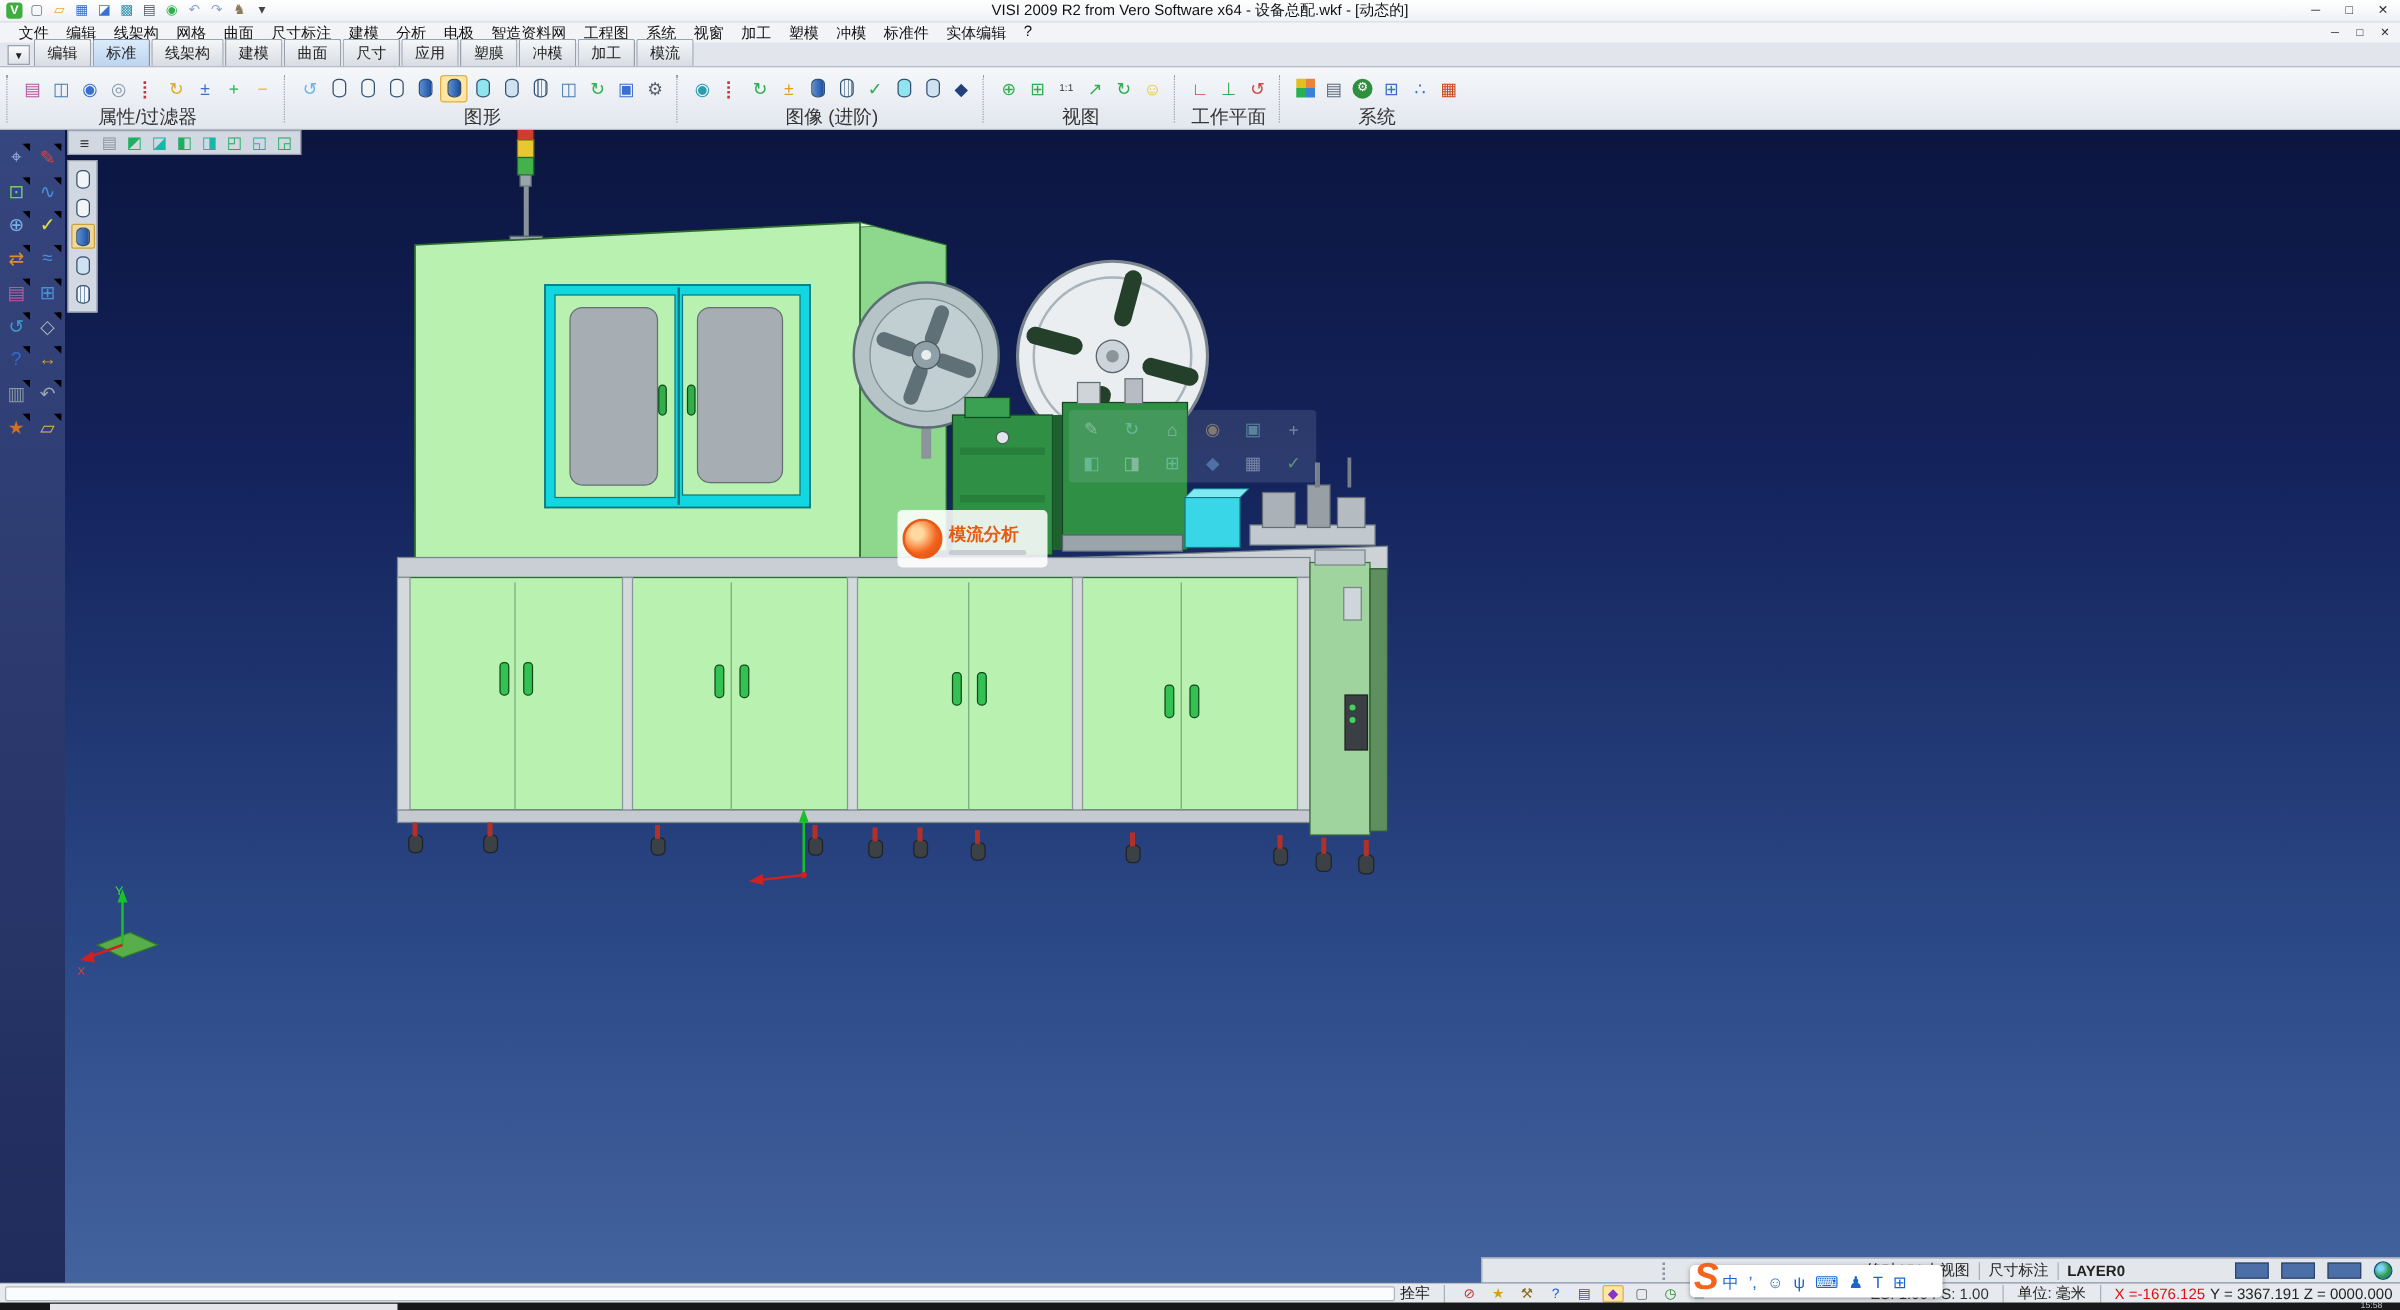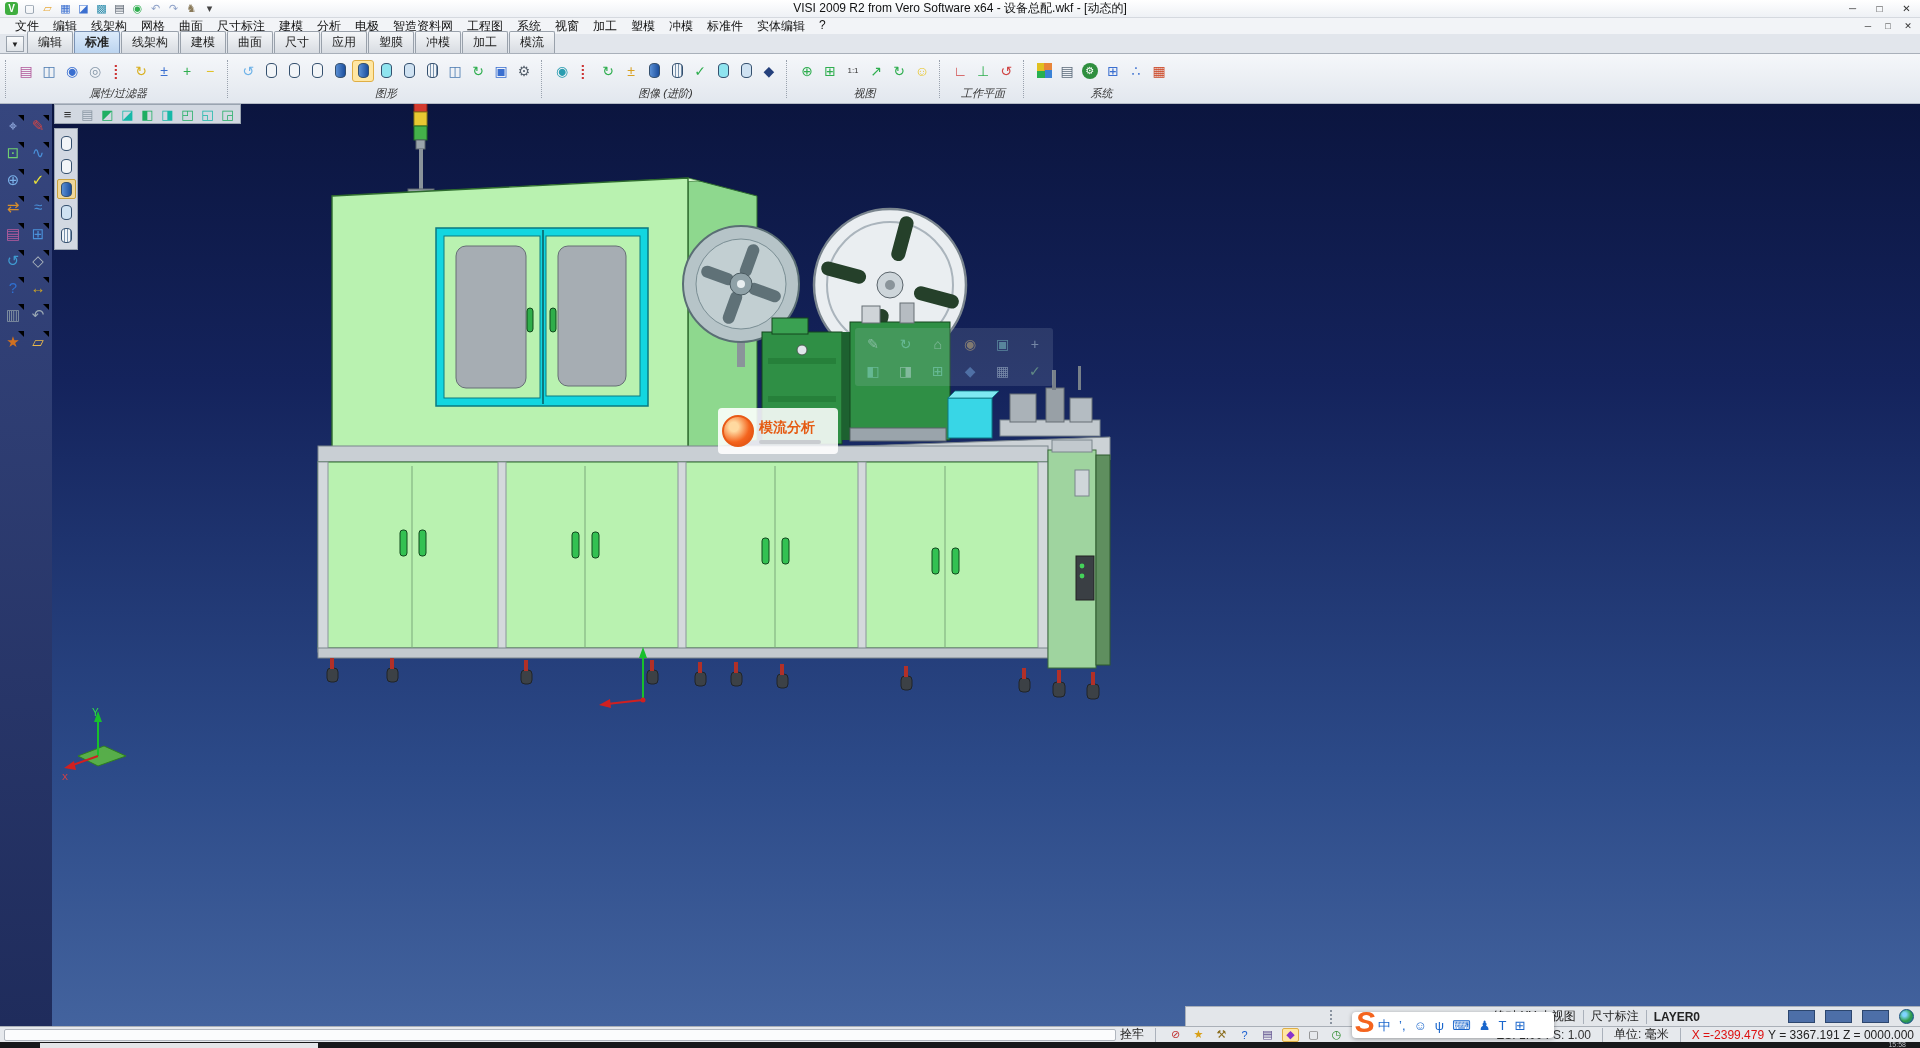--- a/index.html
+++ b/index.html
@@ -26,29 +26,29 @@
   .mdibtns { margin-left:auto; display:flex; margin-right:2px; }
   .mdibtns .winbtn { width:20px; height:13px; font-size:9px; }
 
   
   .tabrow { height:20px; background:#e2e6ec; border-bottom:1px solid #a9b0ba;
     display:flex; align-items:flex-end; padding-left:6px; }
   .tabdrop { width:18px; height:16px; margin:0 3px 1px 0; border:1px solid #9aa2ac;
     background:linear-gradient(#fafbfc,#dfe3e8); display:flex; align-items:center; justify-content:center; font-size:8px; }
   .tab { padding:2px 10px 2px; border:1px solid #99a1ab; border-bottom:none; margin-right:1px;
     background:linear-gradient(#f4f6f8,#d8dce2); border-radius:2px 2px 0 0; font-size:12px; white-space:nowrap; }
-  .tab.active { background:linear-gradient(#dcebfb,#bcd4ef); font-weight:bold; border-color:#7a92b4; }
+  .tab.active { background:linear-gradient(#dcebfb,#bcd4ef); font-weight:normal; border-color:#7a92b4; }
 
   
   .ribbon { height:50px; background:linear-gradient(#f5f7fa,#e2e7ee);
     border-bottom:1px solid #b4bbc6; display:flex; align-items:stretch; padding:1px 2px 0; }
   .gsep { width:4px; border-left:1px dotted #9aa2ae; margin:5px 3px; }
   .rgroup { display:flex; flex-direction:column; align-items:center; padding:0 3px; }
   .rgroup .icons { display:flex; gap:1px; align-items:center; height:31px; }
-  .glabel { font-size:11px; color:#333; height:15px; line-height:15px; white-space:nowrap;font-style:italic; }
+  .glabel { font-size:15px; color:#333; height:15px; line-height:15px; white-space:nowrap; }
   .chip .glyph { line-height:1; }
   .chip.sel { background:#ffe7a3; border:1px solid #dfae45; }
   .chip.tiny .glyph { font-size:8px; font-weight:normal; }
   .chip.quad .glyph { width:15px; height:15px;
     background:conic-gradient(#e8853a 0 25%,#3b82d6 0 50%,#28b050 0 75%,#e0c020 0); }
   .chip.gchip .glyph { width:16px; height:16px; border-radius:50%; background:#2f8f3f; color:#fff;
     font-size:10px; display:flex; align-items:center; justify-content:center; }
   .chip[class*="cyl"] .glyph { width:11px; height:15px; border:1px solid #35506e;
     border-radius:5px / 4px; display:block; }
   .cyl-outline .glyph { background:#f2f5f8; }
@@ -783,21 +783,21 @@
         <span class="glyph">◷</span>
       </div>
       <div class="sicon" style="color: rgb(58, 106, 176);">
         <span class="glyph">⊞</span>
       </div>
     </div>
   <span class="eslabel">ES: 1.00 FS: 1.00</span>
   <div class="vsep"></div>
   <span>单位: 毫米</span>
   <div class="vsep"></div>
-  <span class="coordx">X =-2399.479</span>
+  <span class="coordx">X =-1676.125</span>
   <span class="coordrest">Y = 3367.191 Z = 0000.000</span>
 </div>
 
 <div class="taskbar">
   <div class="taskwin"></div>
   <div class="taskclock">15:58</div>
 </div>
 
 <div class="ime">
   <div class="sogou">S</div>

